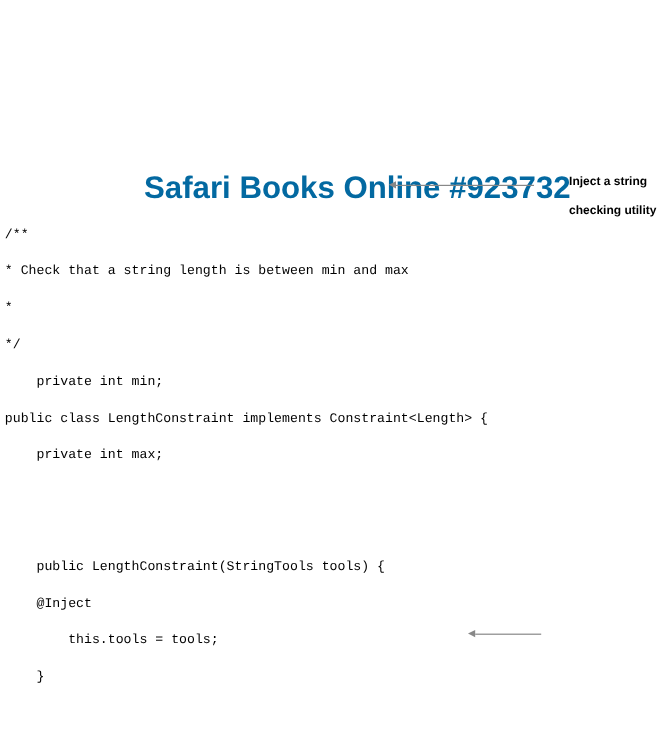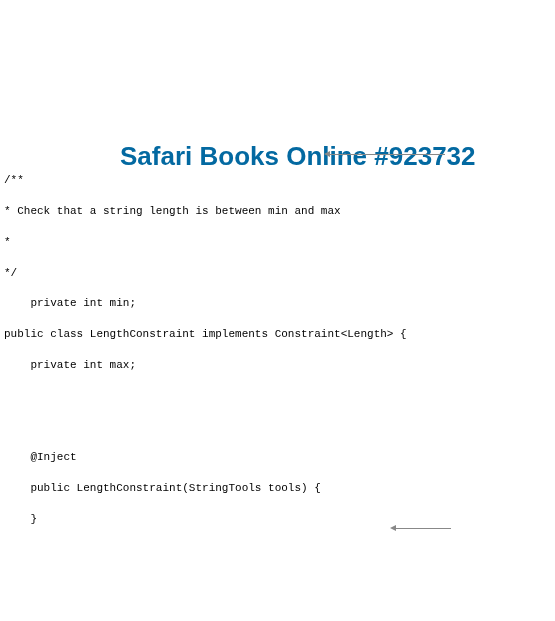--- a/index.html
+++ b/index.html
@@ -84,38 +84,43 @@
       position: relative;
       z-index: 1;
     }
   </style>
 </head>
 <body>
 
 <div class="code-container">
   <div class="watermark">Safari Books Online #923732</div>
 
+  <div class="annotation annotation-1">
+    <span>Inject a string</span><br>
+    <span>checking utility</span>
+  </div>
   <div class="arrow-line arrow-1"></div>
   <div class="arrow-head arrow-head-left arrow-head-1"></div>
 
   <div class="arrow-line arrow-2"></div>
   <div class="arrow-head arrow-head-left arrow-head-2"></div>
 
   <div class="code-text">
 <span class="line">/**</span>
 <span class="line">* Check that a string length is between min and max</span>
 <span class="line">*</span>
 <span class="line">*/</span>
 <span class="line">    private int min;</span>
 <span class="line">public class LengthConstraint implements Constraint&lt;Length&gt; {</span>
 <span class="line">    private int max;</span>
 <span class="line"></span>
 <span class="line"></span>
+<span class="line">    public LengthConstraint(StringTools tools) {</span>
 <span class="line">    @Inject</span>
-<span class="line">    public LengthConstraint(StringTools tools) {</span>
+<span class="line">        this.tools = tools;</span>
 <span class="line">    }</span>
 
 
 
 
 
 
 
 
 

